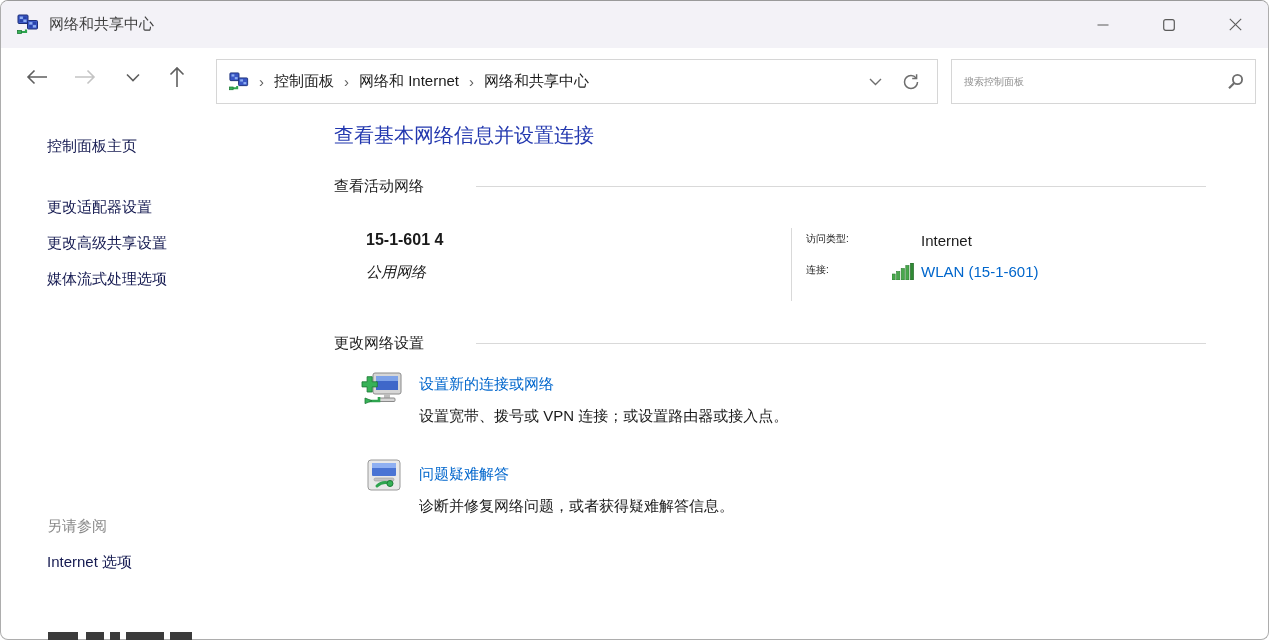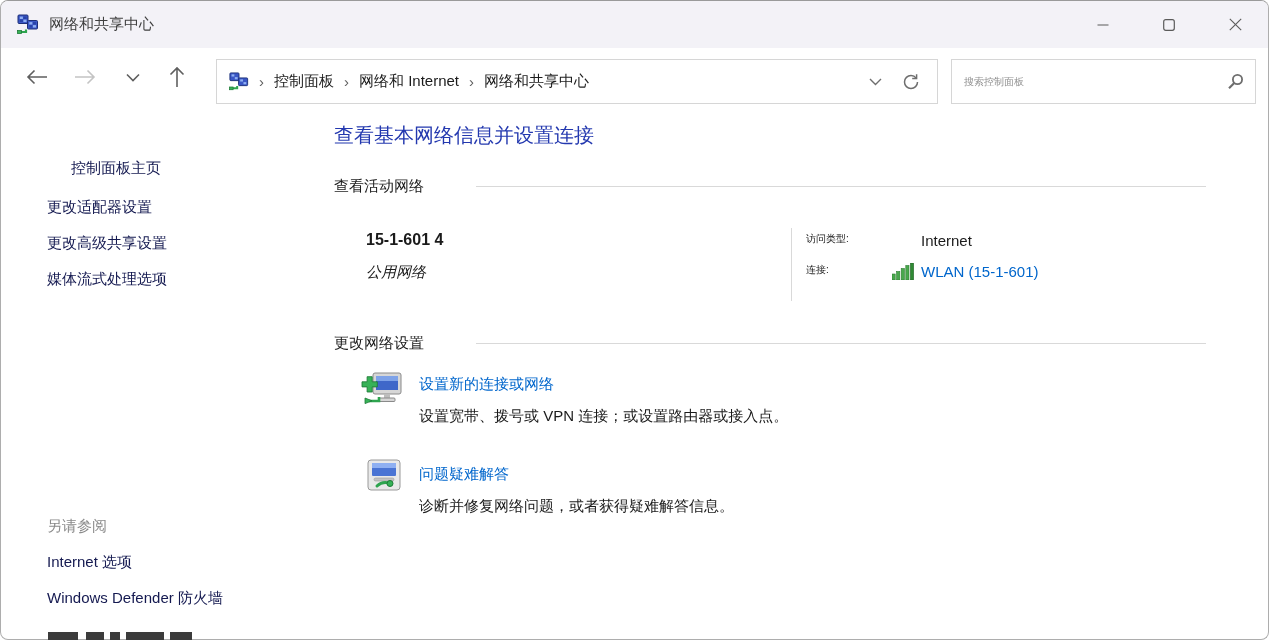--- a/index.html
+++ b/index.html
@@ -165,27 +165,26 @@
       <input type="text" placeholder="搜索控制面板" style="">
       <span class="search-iconwrap">
         <svg width="17" height="17" viewBox="0 0 17 17">
           <circle cx="10.5" cy="6.5" r="4.6" fill="none" stroke="#6e6e6e" stroke-width="1.8"></circle>
           <line x1="7" y1="10.2" x2="2" y2="15.2" stroke="#6e6e6e" stroke-width="2.2"></line>
         </svg>
       </span>
     </div>
   </div>
 
-  <div class="side-link" style="top:158px;margin-left:24px;">控制面板主页</div>
+  <div class="side-link" style="top:136px;">控制面板主页</div>
   <div class="side-link" style="top:197px;">更改适配器设置</div>
   <div class="side-link" style="top:233px;">更改高级共享设置</div>
   <div class="side-link" style="top:269px;">媒体流式处理选项</div>
   <div class="side-header" style="top:516px;">另请参阅</div>
   <div class="side-link" style="top:552px;">Internet 选项</div>
-  <div class="side-link" style="top:588px;">Windows Defender 防火墙</div>
 
   <div class="main-title">查看基本网络信息并设置连接</div>
 
   <div class="section-row" style="top:176px;">
     <span class="section-label">查看活动网络</span>
     <span class="section-rule"></span>
   </div>
 
   <div class="net-name">15-1-601 4</div>
   <div class="net-type">公用网络</div>

